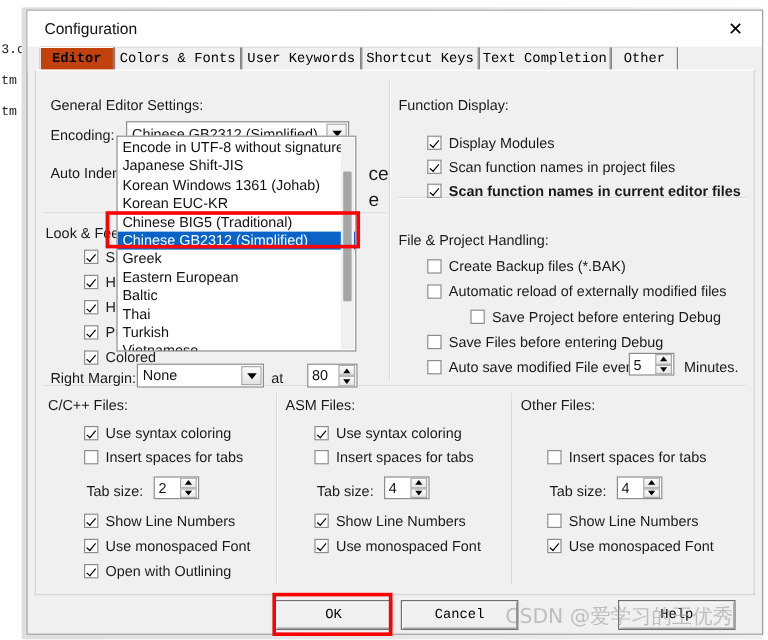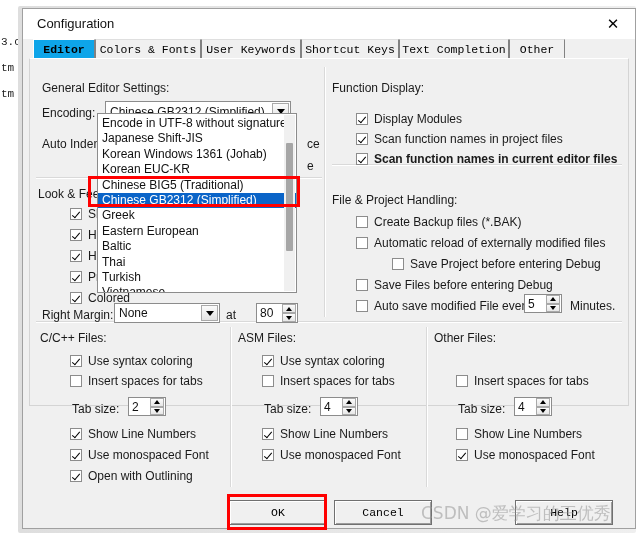--- a/index.html
+++ b/index.html
@@ -62,30 +62,30 @@
     font-family: "Liberation Mono", monospace;
     font-size: 11.5px; color: #000;
     display: flex; align-items: center; justify-content: center;
     box-sizing: border-box;
     border-left: 1px solid #828282;
     border-right: 1px solid #828282;
     border-top: 1px solid #dfdfdf;
     background: #f0f0f0;
   }
   .tab.active {
-    background: #0ea5e9;
+    background: #c2410c;
     border-left: 1px solid #ffffff;
     border-top: 1px solid #ffffff;
     border-bottom: none;
     font-weight: bold;
   }
   
   .panel {
     position: absolute; left: 6px; top: 49px;
-    width: 600px; height: 348px;
+    width: 600px; height: 438px;
     background: #f0f0f0;
     border: 1px solid #d4d4d4;
     border-top: 1px solid #ffffff;
     box-sizing: border-box;
   }
   .sep-h {
     position: absolute; height: 1px;
     background: #d9d9d9; border-bottom: 1px solid #ffffff;
   }
   .sep-v {
@@ -207,21 +207,21 @@
   .dd-scroll {
     position: absolute; right: 1px; top: 1px; bottom: 1px;
     width: 11px; background: #f0f0f0;
   }
   .dd-thumb {
     position: absolute; left: 2px; width: 7px;
     background: #a6a6a6; border-radius: 1px;
   }
   
   .frag {
-    position: absolute; font-size: 12px; color: #1a1a1a;
+    position: absolute; font-size: 16px; color: #1a1a1a;
   }
   
   .annot {
     position: absolute;
     border: 3px solid #ff0000;
     box-sizing: border-box;
     z-index: 80;
     pointer-events: none;
   }
   

